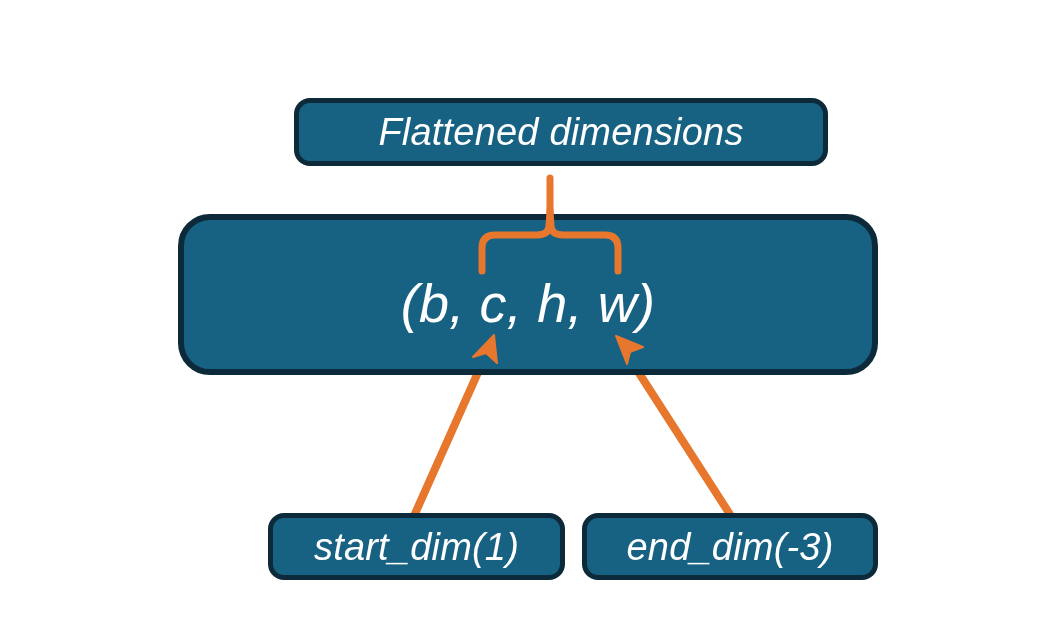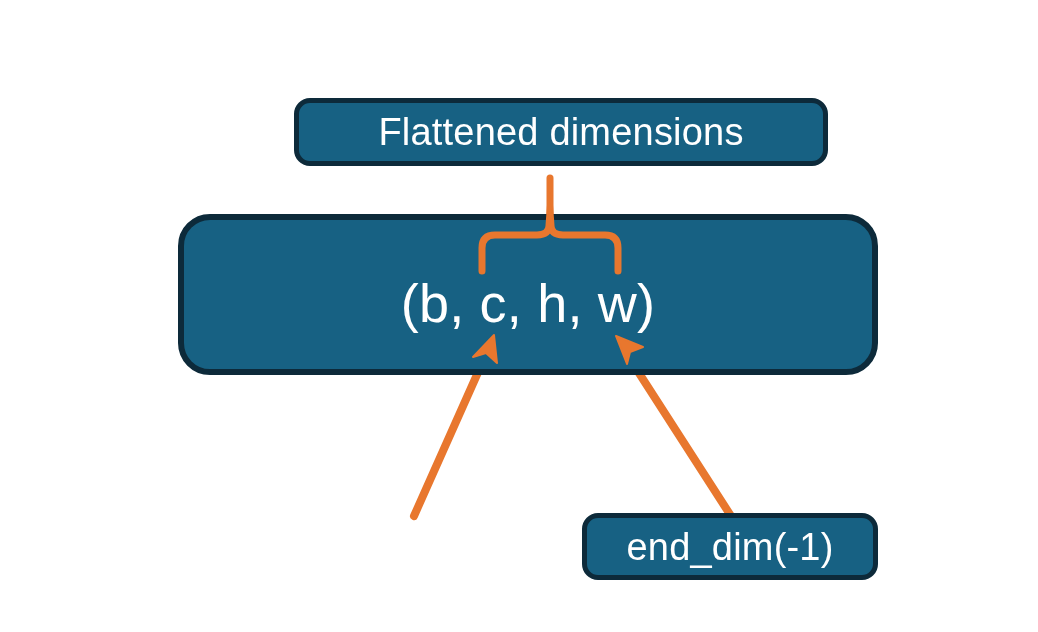--- a/index.html
+++ b/index.html
@@ -9,20 +9,21 @@
   }
   body {
     font-family: "Liberation Sans", sans-serif;
   }
   #canvas {
     position: relative;
     width: 938px;
     height: 632px;
     background: #ffffff;
     overflow: hidden;
+    font-style: italic;
   }
   .node {
     position: absolute;
     box-sizing: border-box;
     background: #176183;
     border: 5px solid #0d2a3a;
     border-radius: 18px;
     display: flex;
     align-items: center;
     justify-content: center;
@@ -105,23 +106,26 @@
   </svg>
 
   <div class="node" id="node-flattened">
     <span class="label-text">Flattened dimensions</span>
   </div>
 
   <div class="node" id="node-shape">
     <span class="label-text">(b, c, h, w)</span>
   </div>
 
+  <div class="node" id="node-start-dim">
+    <span class="label-text">start_dim(1)</span>
+  </div>
 
   <div class="node" id="node-end-dim">
-    <span class="label-text">end_dim(-1)</span>
+    <span class="label-text">end_dim(-3)</span>
   </div>
 
   <svg id="overlay-front" viewBox="0 0 1038 632" xmlns="http://www.w3.org/2000/svg">
 
     <path d="M 482 271
              L 482 248
              Q 482 235 495 235
              L 537 235
              Q 549 235 550 224
              Q 551 235 563 235

